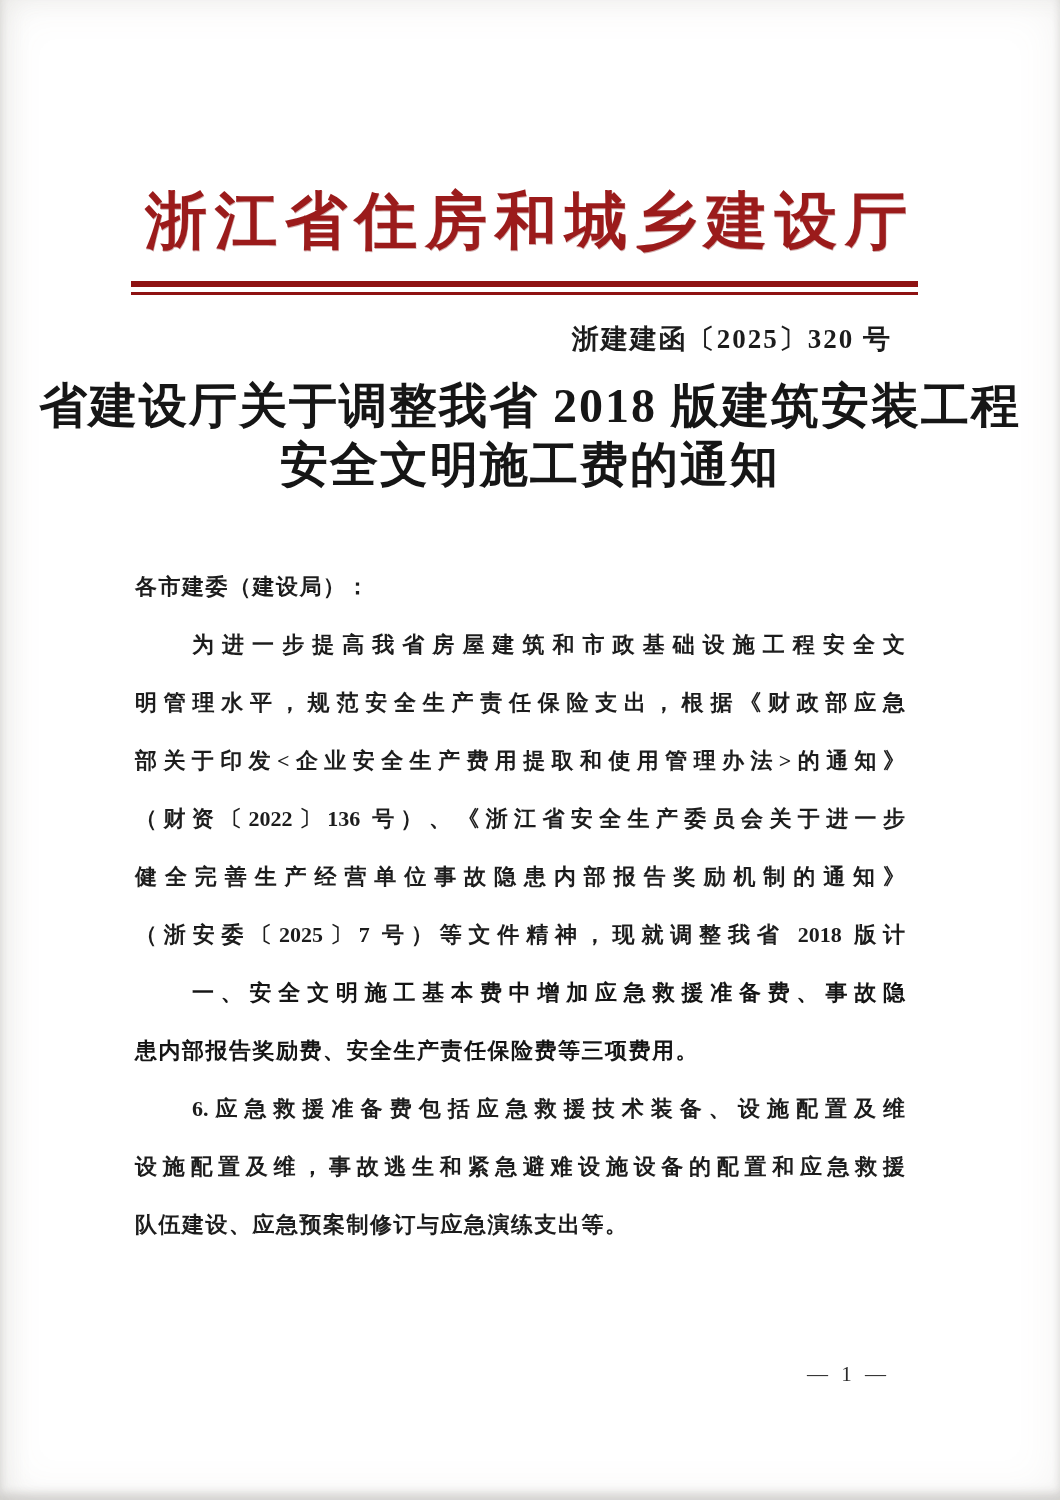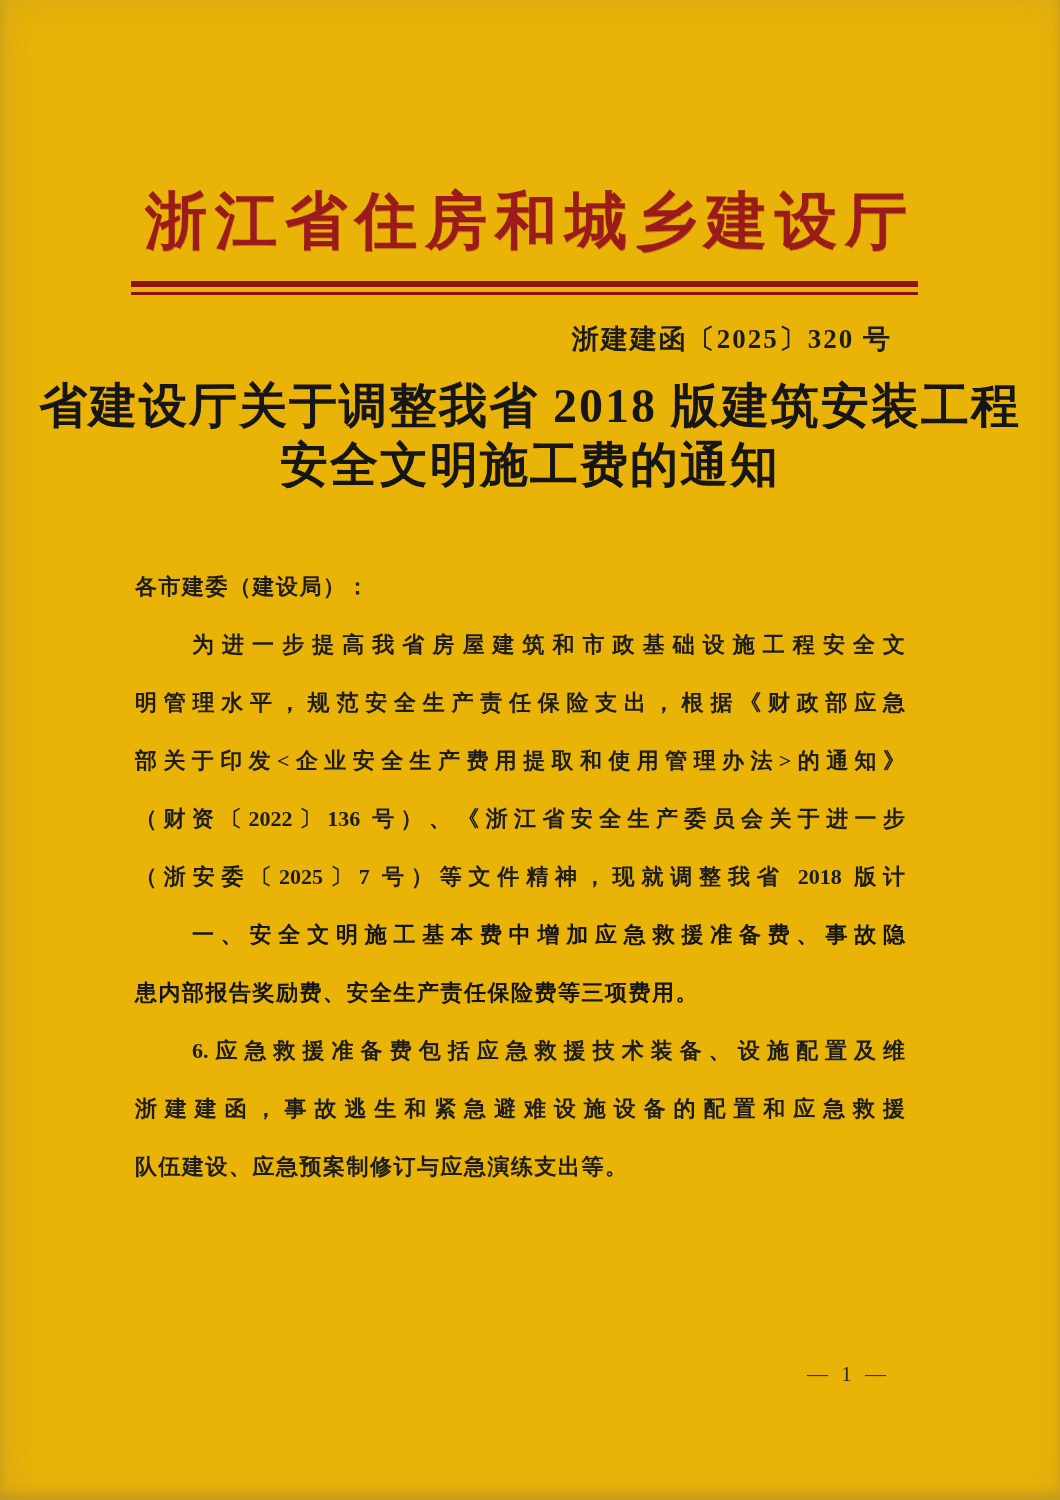--- a/index.html
+++ b/index.html
@@ -1,21 +1,21 @@
 <!DOCTYPE html>
 <html lang="zh"><head>
 <meta charset="utf-8">
 <style>
   html, body { margin: 0; padding: 0; background: #eceae7; }
   .page {
     position: relative;
     width: 1060px;
     height: 1500px;
     margin: 0 auto;
-    background: #eab308;
+    background: #ffffff;
     overflow: hidden;
     font-family: "Liberation Serif", "DejaVu Serif", serif;
     color: #222;
     box-shadow:
       inset 0 0 46px rgba(125, 120, 110, 0.10),
       inset 12px 0 22px rgba(120, 115, 105, 0.07),
       inset 0 -7px 9px rgba(95, 92, 86, 0.20);
   }
 
   
@@ -129,23 +129,24 @@
     <div>省建设厅关于调整我省 2018 版建筑安装工程</div>
     <div>安全文明施工费的通知</div>
   </div>
 
   <div class="doc-body">
     <div class="line">各市建委（建设局）：</div>
     <div class="line indent fill">为进一步提高我省房屋建筑和市政基础设施工程安全文</div>
     <div class="line fill">明管理水平，规范安全生产责任保险支出，根据《财政部应急</div>
     <div class="line fill">部关于印发&lt;企业安全生产费用提取和使用管理办法&gt;的通知》</div>
     <div class="line fill">（财资〔2022〕136 号）、《浙江省安全生产委员会关于进一步</div>
+    <div class="line fill">健全完善生产经营单位事故隐患内部报告奖励机制的通知》</div>
     <div class="line fill">（浙安委〔2025〕7 号）等文件精神，现就调整我省 2018 版计</div>
     <div class="line indent fill strong">一、安全文明施工基本费中增加应急救援准备费、事故隐</div>
     <div class="line strong">患内部报告奖励费、安全生产责任保险费等三项费用。</div>
     <div class="line indent fill">6.应急救援准备费包括应急救援技术装备、设施配置及维</div>
-    <div class="line fill">浙建建函，事故逃生和紧急避难设施设备的配置和应急救援</div>
+    <div class="line fill">设施配置及维，事故逃生和紧急避难设施设备的配置和应急救援</div>
     <div class="line">队伍建设、应急预案制修订与应急演练支出等。</div>
   </div>
 
   <div class="page-number">— 1 —</div>
 
 </div>
 
 </body></html>

